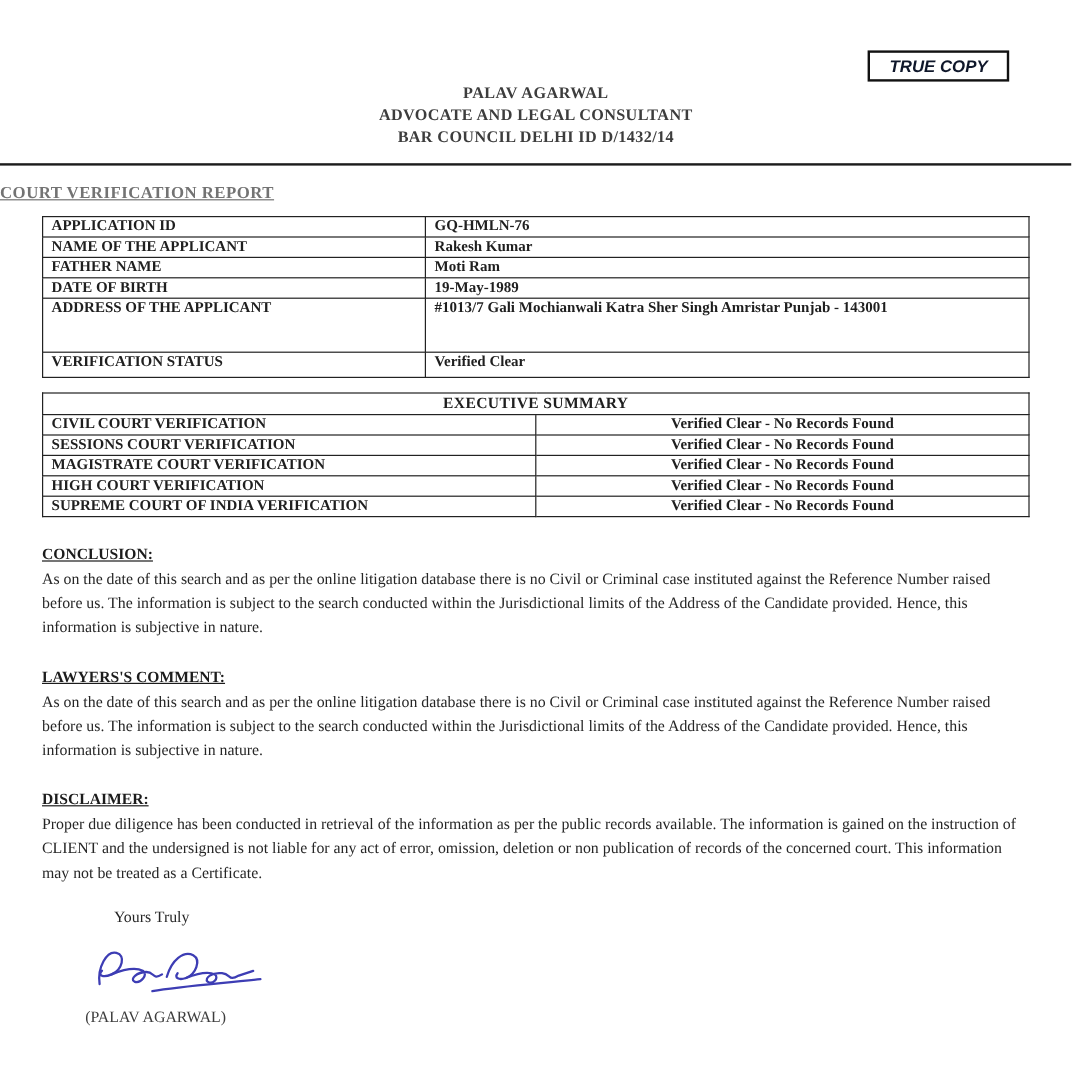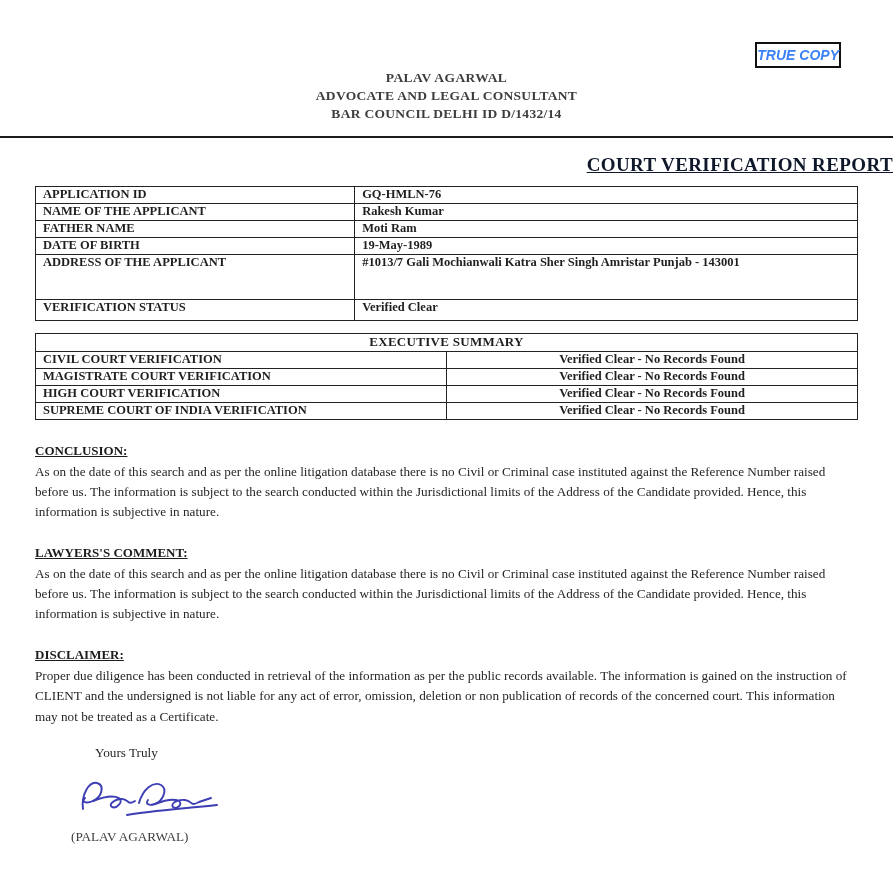--- a/index.html
+++ b/index.html
@@ -34,43 +34,43 @@
     font-size: 13.5px;
     font-weight: bold;
     letter-spacing: 0.3px;
     margin-top: 2px;
   }
   .true-copy-box {
     position: absolute;
     top: 42px;
     right: 52px;
     border: 2px solid #111;
-    padding: 3px 0;
+    padding: 3px 16px;
     font-family: "Liberation Sans", sans-serif;
     font-style: italic;
     font-weight: bold;
     font-size: 14px;
-    color: #3b82f6;
+    color: #0f172a;
     background: #fff;
   }
   .rule {
     border: none;
     border-top: 2px solid #1c1c1c;
     margin: 14px 0 0 0;
   }
 
   
   .report-title {
-    text-align: right;
-    font-size: 19px;
+    text-align: left;
+    font-size: 14px;
     font-weight: bold;
     text-decoration: underline;
     letter-spacing: 0.4px;
     margin: 16px 0 10px 0;
-    color: #0f172a;
+    color: #737373;
   }
 
   
   .doc-table {
     width: 823px;
     margin: 0 auto;
     border-collapse: collapse;
     table-layout: fixed;
   }
   .doc-table td, .doc-table th {
@@ -179,20 +179,24 @@
     </tbody>
   </table>
 
   <table class="doc-table summary-table">
     <tbody>
       <tr>
         <th class="summary-head" colspan="2">EXECUTIVE SUMMARY</th>
       </tr>
       <tr class="row-normal">
         <td class="label-col">CIVIL COURT VERIFICATION</td>
+        <td class="value">Verified Clear - No Records Found</td>
+      </tr>
+      <tr class="row-normal">
+        <td class="label-col">SESSIONS COURT VERIFICATION</td>
         <td class="value">Verified Clear - No Records Found</td>
       </tr>
       <tr class="row-normal">
         <td class="label-col">MAGISTRATE COURT VERIFICATION</td>
         <td class="value">Verified Clear - No Records Found</td>
       </tr>
       <tr class="row-normal">
         <td class="label-col">HIGH COURT VERIFICATION</td>
         <td class="value">Verified Clear - No Records Found</td>
       </tr>

